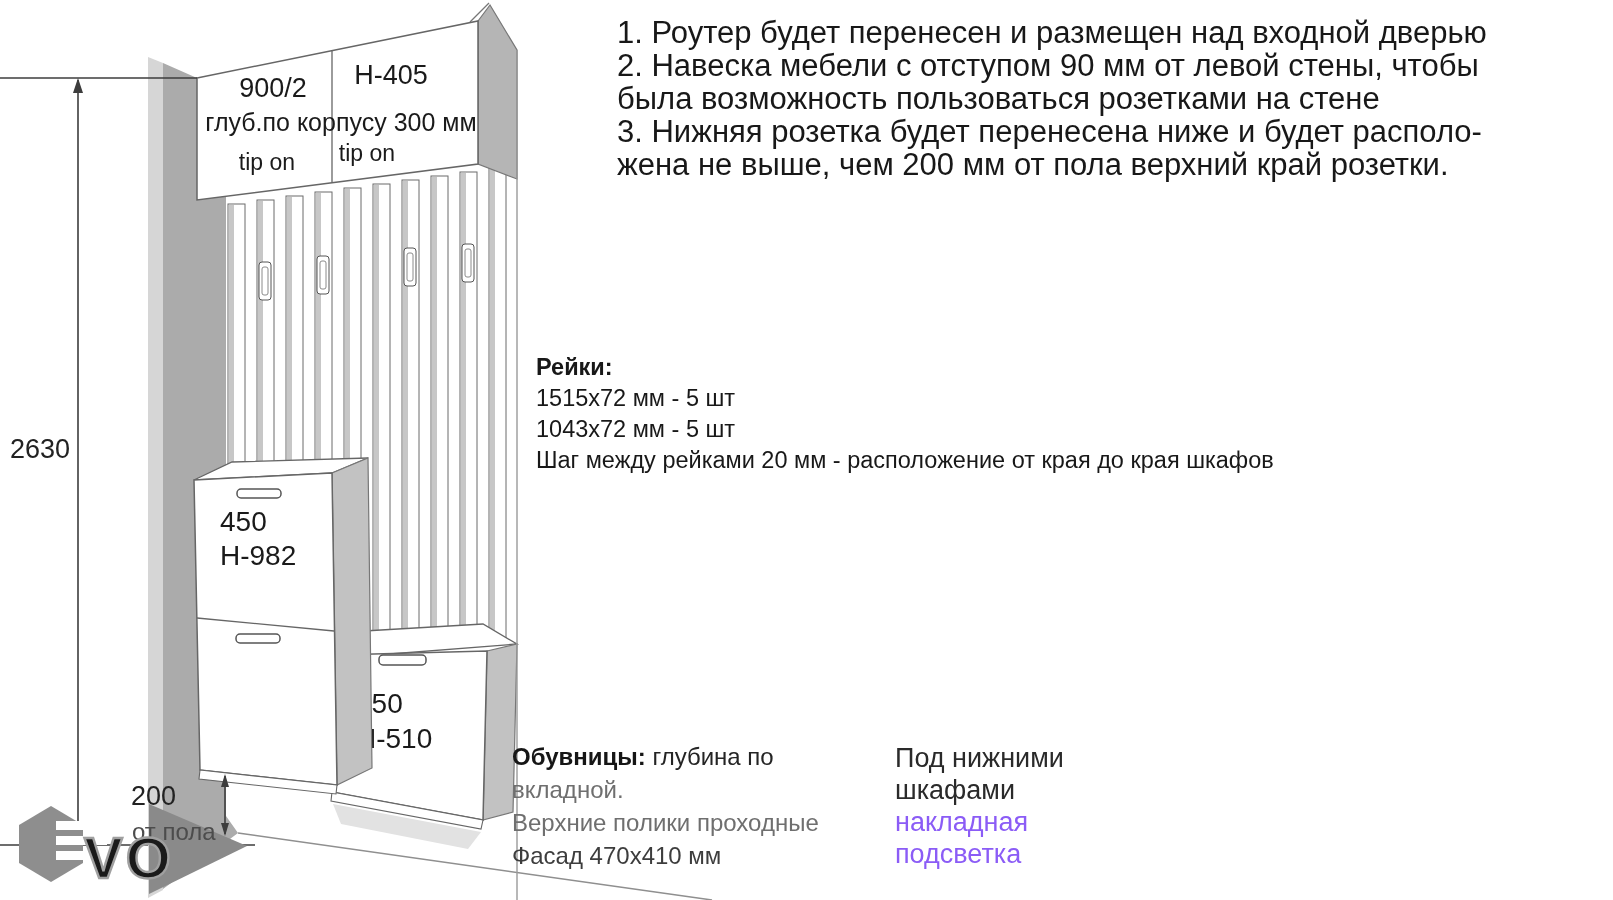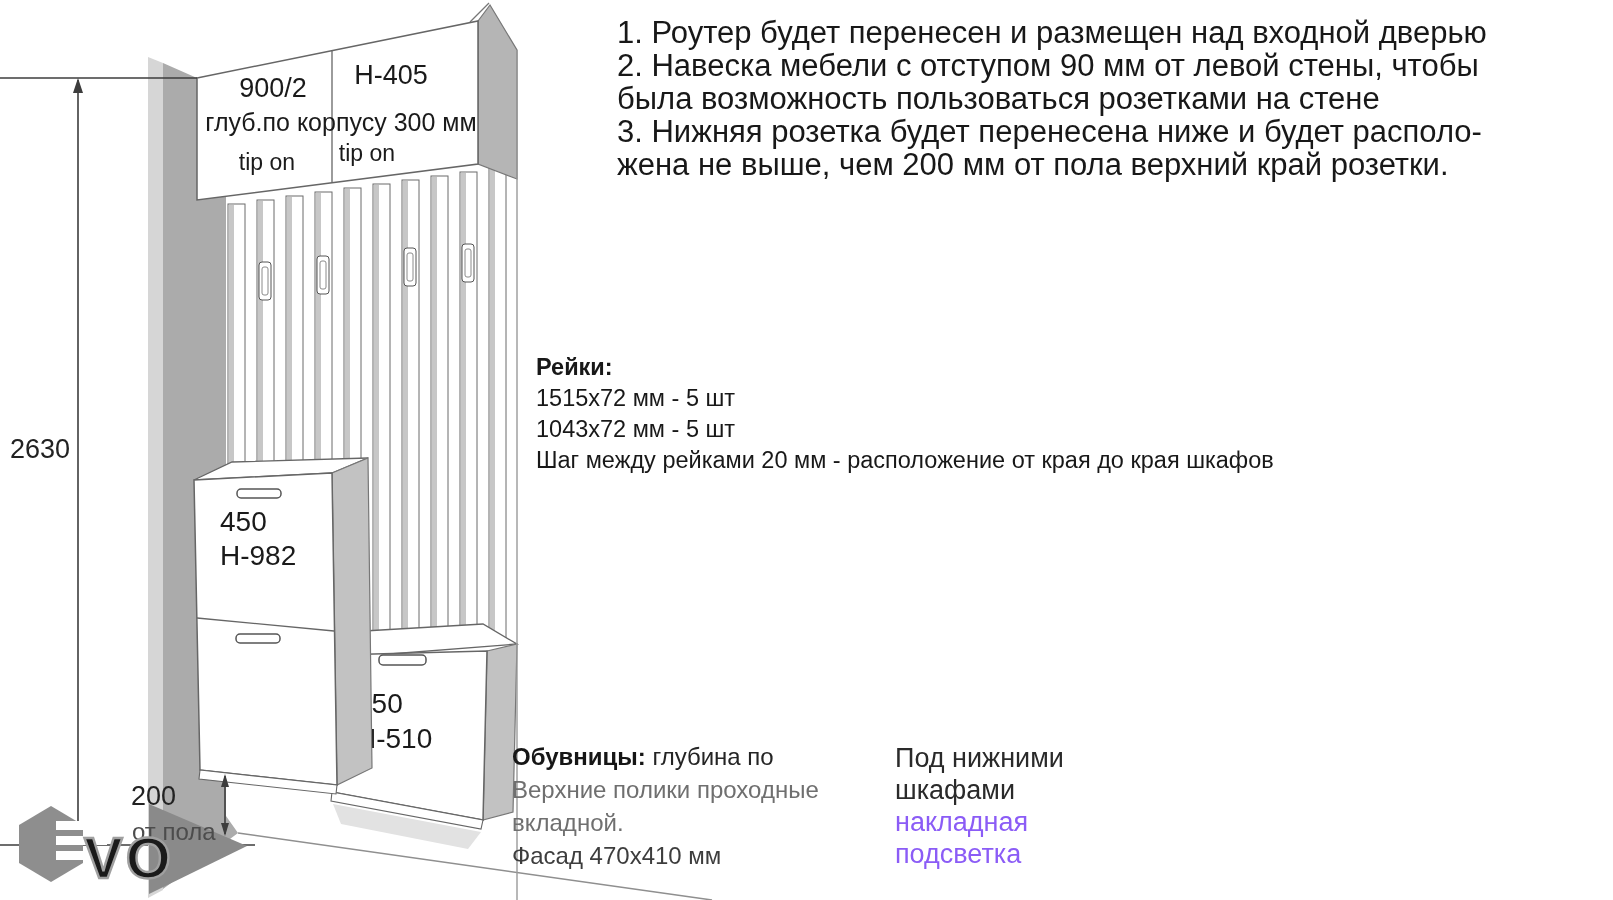--- a/index.html
+++ b/index.html
@@ -142,22 +142,22 @@
 
 <div class="textblock rails">
   <div class="title">Рейки:</div>
   <div>1515х72 мм - 5 шт</div>
   <div>1043х72 мм - 5 шт</div>
   <div>Шаг между рейками 20 мм - расположение от края до края шкафов</div>
 </div>
 
 <div class="textblock shoes">
   <div><span class="b">Обувницы:</span><span> глубина по</span></div>
+  <div class="muted">вкладной.</div>
   <div class="muted">Верхние полики проходные</div>
-  <div class="muted">вкладной.</div>
   <div class="mid">Фасад 470х410 мм</div>
 </div>
 
 <div class="textblock lighting">
   <div>Под нижними</div>
   <div>шкафами</div>
   <div class="muted">накладная</div>
   <div class="muted">подсветка</div>
 </div>
 

